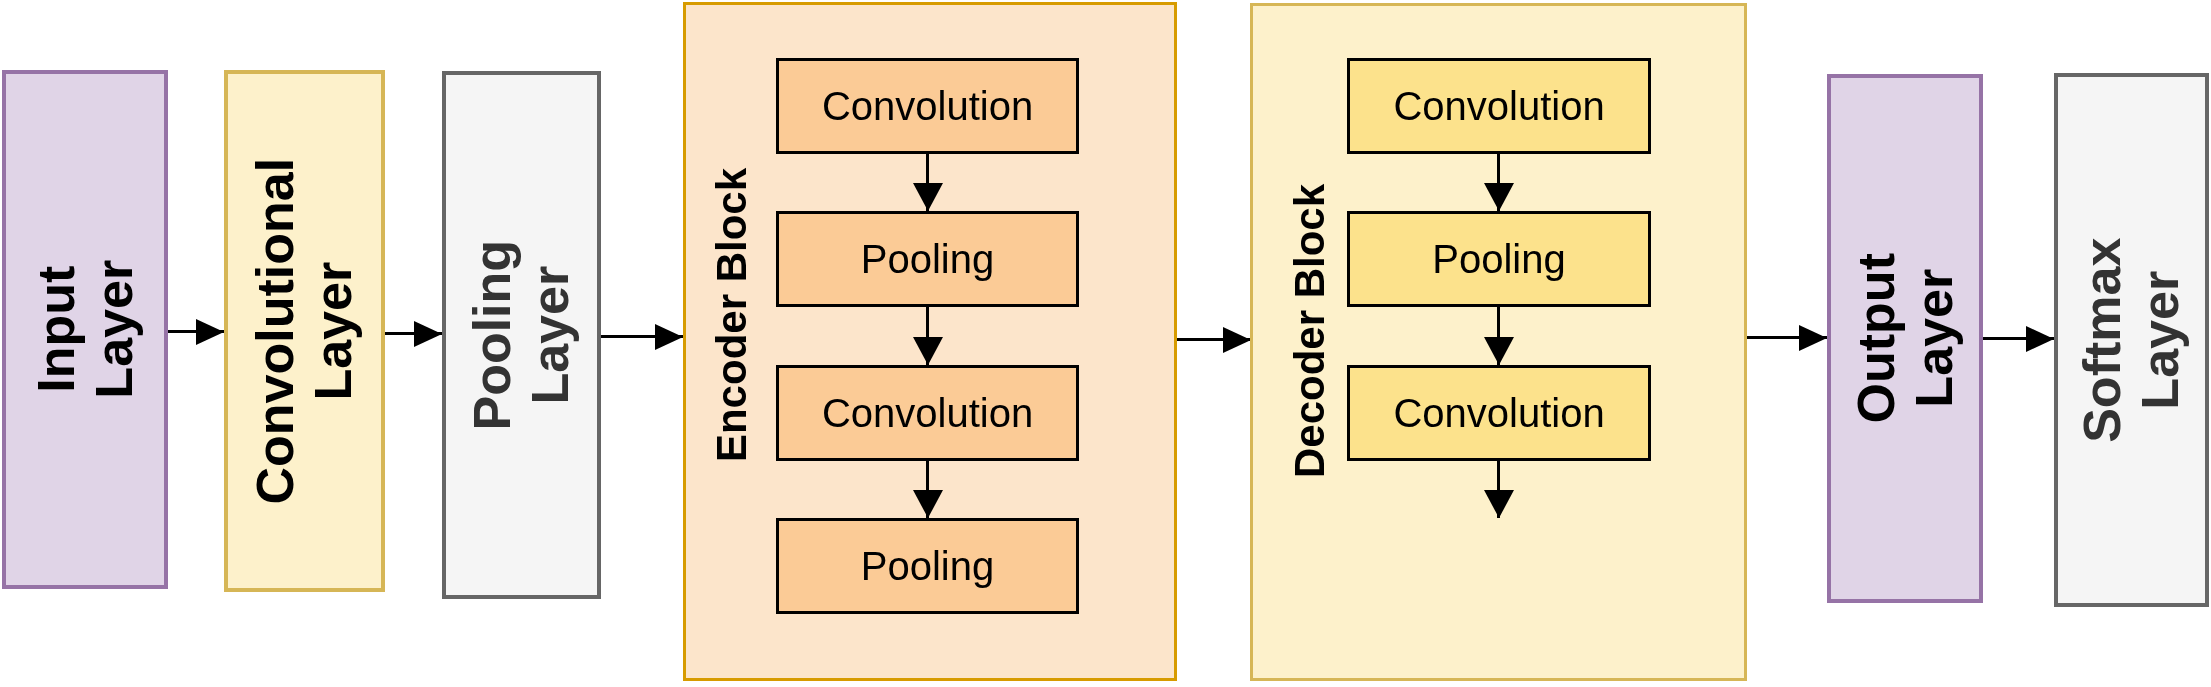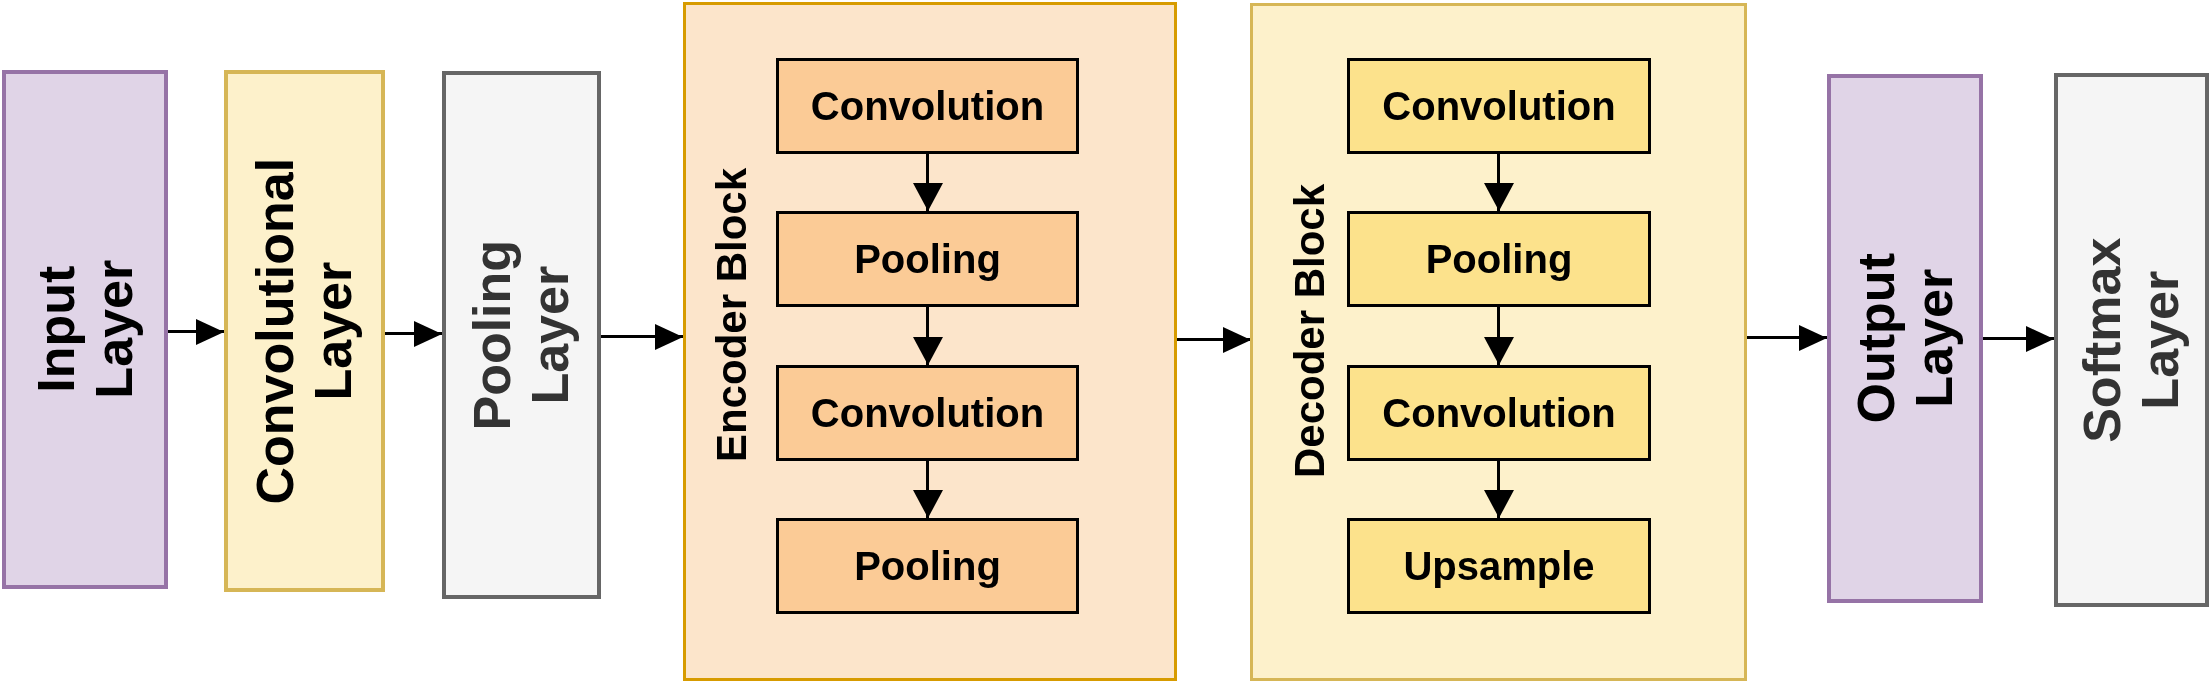--- a/index.html
+++ b/index.html
@@ -56,21 +56,21 @@
   .yellow-block { background: #FDF1CB; border-color: #D6B656; }
 
   
   .inner-box {
     position: absolute;
     box-sizing: border-box;
     border: 3px solid #000000;
     display: flex;
     align-items: center;
     justify-content: center;
-    font-weight: bold;
+    font-weight: normal;
     font-size: 40px;
     color: #000000;
   }
   .inner-orange { background: #FBCB96; }
   .inner-yellow { background: #FCE28C; }
 
   
   .arrow-h { position: absolute; height: 3px; background: #000000; }
   .arrow-h::after {
     content: "";
@@ -158,23 +158,20 @@
     <div class="inner-box inner-yellow" style="left:94px; top:205px; width:304px; height:96px">
       <span>Pooling</span>
     </div>
     <div class="arrow-v" style="left:244px; top:301px; height:58px"></div>
 
     <div class="inner-box inner-yellow" style="left:94px; top:359px; width:304px; height:96px">
       <span>Convolution</span>
     </div>
     <div class="arrow-v" style="left:244px; top:455px; height:57px"></div>
 
-    <div class="inner-box inner-yellow" style="left:94px; top:512px; width:304px; height:96px">
-      <span>Upsample</span>
-    </div>
   </div>
 
   <div class="arrow-h" style="left:1747px; top:336px; width:80px"></div>
 
   <div class="layer-box purple" style="left:1827px; top:74px; width:156px; height:529px">
     <span class="vtext f52 tblack">Output Layer</span>
   </div>
 
   <div class="arrow-h" style="left:1983px; top:337px; width:71px"></div>
 

